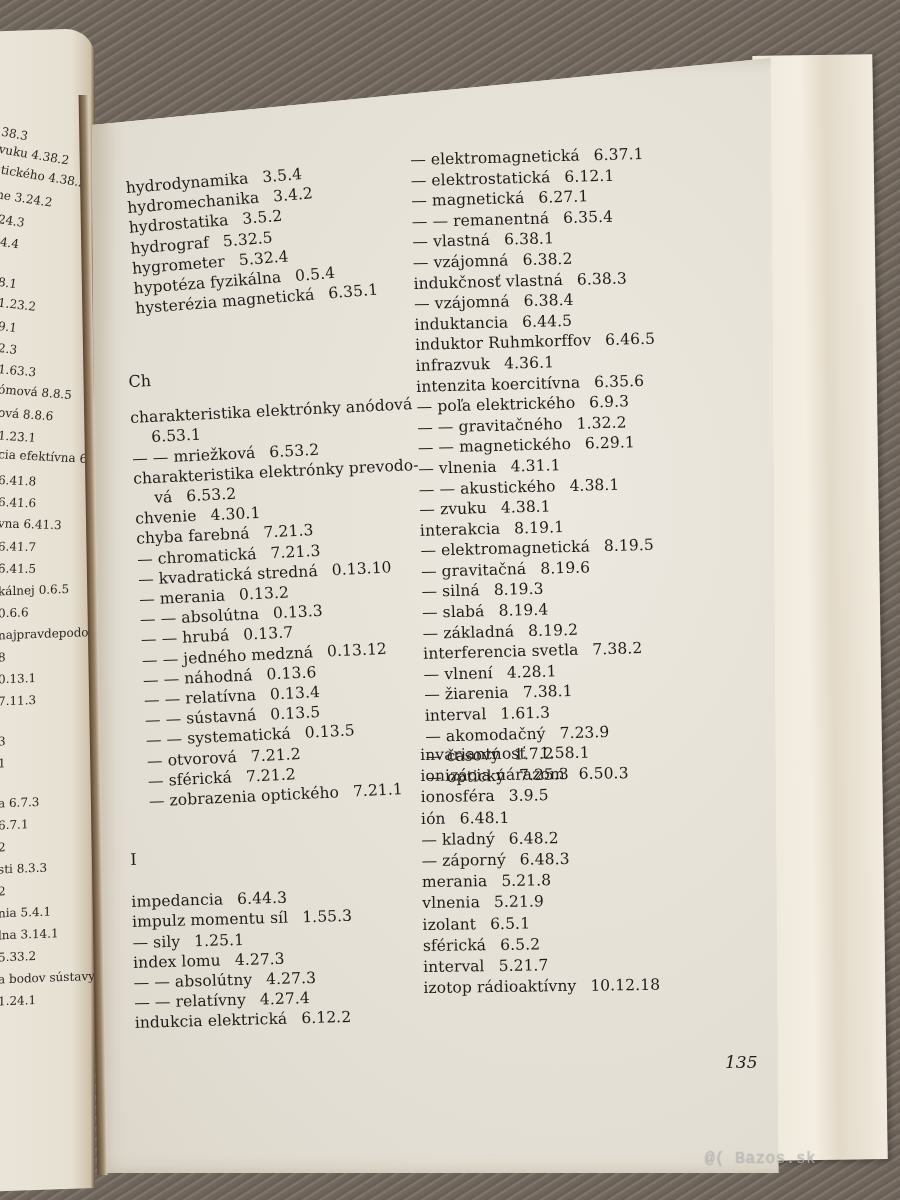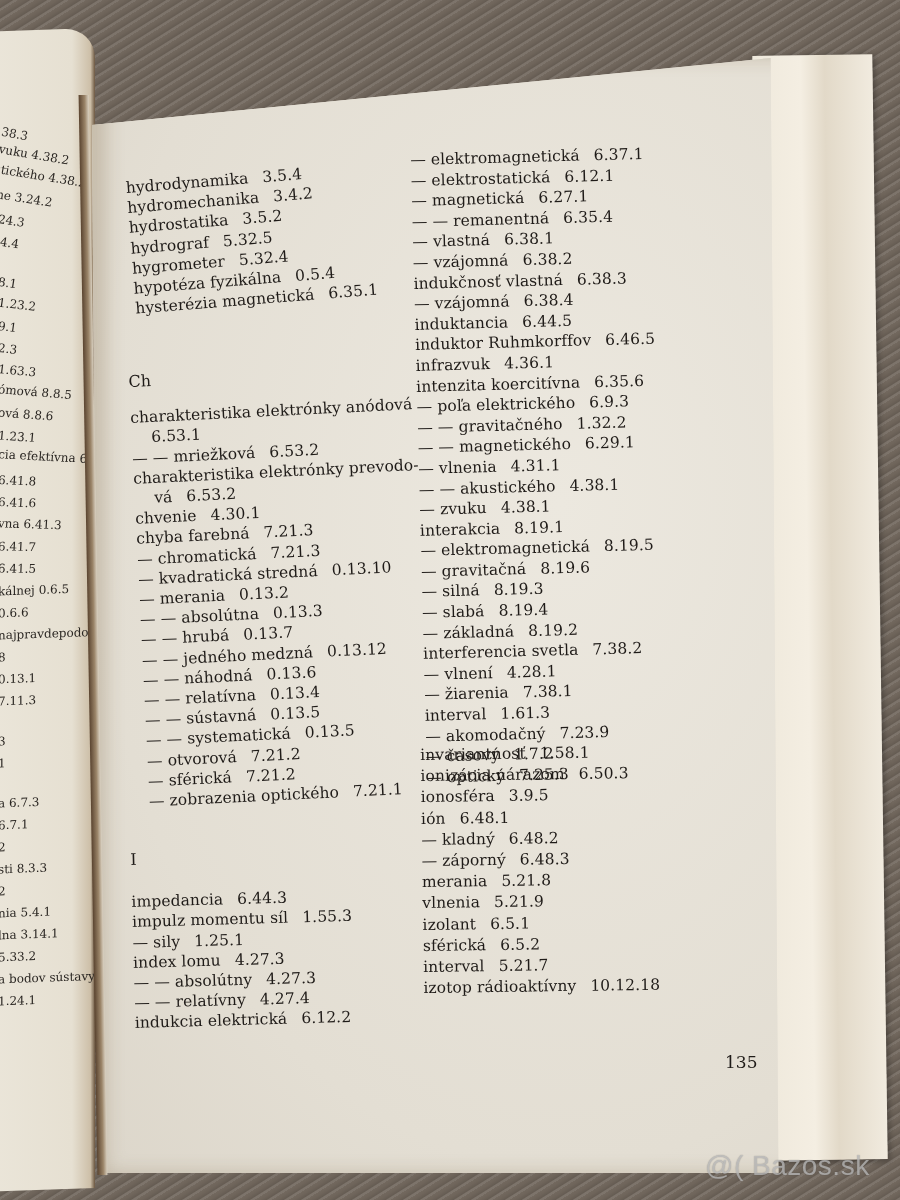--- a/index.html
+++ b/index.html
@@ -49,24 +49,25 @@
   .col .entry.cont { padding-left: 20px; }
   .col .letter { display: block; font-size: 16px; margin: 0; }
   .col-left-top { left: 125px; top: 178px; transform: rotate(-4.5deg); transform-origin: left top; }
   .col-left-ch { left: 128px; top: 372px; transform: rotate(-2.8deg); transform-origin: left top; }
   .col-left-i { left: 130px; top: 850px; transform: rotate(-1.6deg); transform-origin: left top; }
   .col-right { left: 410px; top: 150px; transform: rotate(-1.5deg); transform-origin: left top; line-height: 20.6px; }
   .col-right-lower { left: 420px; top: 745px; transform: rotate(-0.8deg); transform-origin: left top; line-height: 21.2px; }
   .page-number {
     position: absolute; left: 725px; top: 1052px; font-size: 17px; color: #1f1b18;
     font-family: "DejaVu Serif", serif;
+    font-style: italic;
   }
   .watermark {
-    position: absolute; left: 705px; top: 1150px; font-size: 28px; color: rgba(235,235,235,0.55);
-    font-family: Liberation Sans, sans-serif; letter-spacing: 0.5px;
+    position: absolute; left: 705px; top: 1150px; font-size: 16px; color: rgba(235,235,235,0.55);
+    font-family: Liberation Mono, monospace; letter-spacing: 0.5px;
     text-shadow: 0 0 1px rgba(60,60,60,0.6);
   }
 </style>
 </head>
 <body>
 
 <div class="left-page">
   <div id="left-frags">
       <span class="frag" style="top: 95px; left: 10px; transform: rotate(12deg);">4.38.3</span>
       <span class="frag" style="top: 117px; left: 12px; transform: rotate(11.5deg);">zvuku 4.38.2</span>

